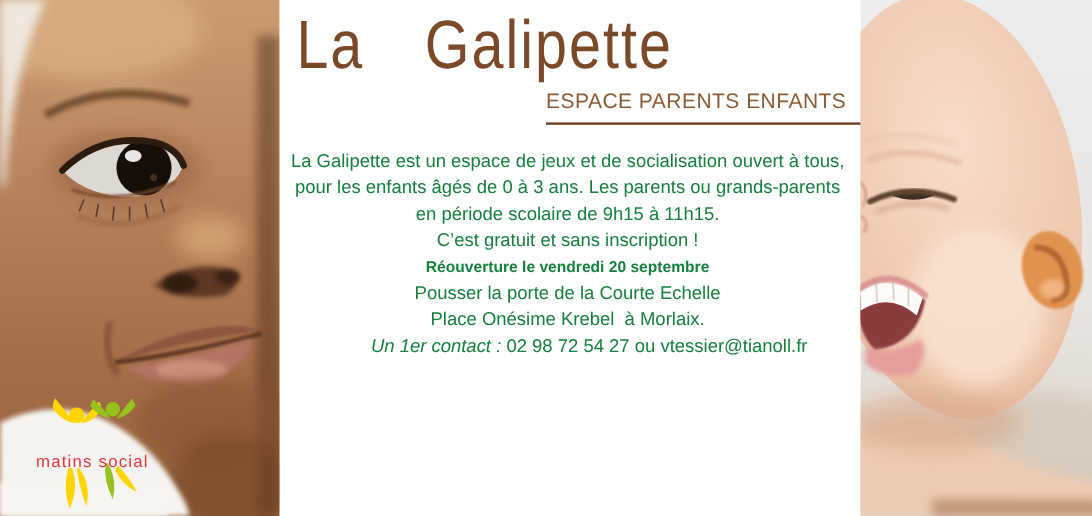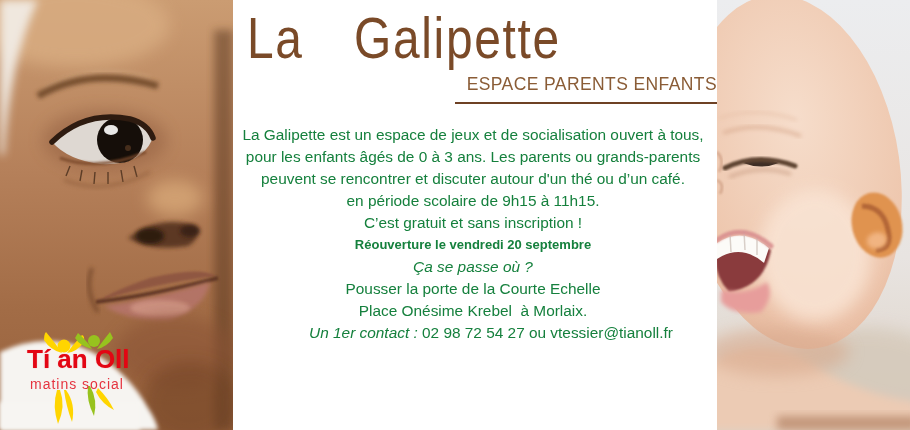--- a/index.html
+++ b/index.html
@@ -10,21 +10,21 @@
   
   .photo-left{position:absolute;left:0;top:0;width:233px;height:430px;}
   .photo-right{position:absolute;left:717px;top:0;width:193px;height:430px;}
   
   .title{
     position:absolute;left:247px;top:10px;display:flex;gap:60px;
     font-size:57px;line-height:1;color:#7a4a28;letter-spacing:2px;
     transform:scaleX(.84);transform-origin:left top;white-space:nowrap;
   }
   .subtitle{
-    position:absolute;left:455px;top:74px;width:262px;text-align:right;
+    position:absolute;left:455px;top:74px;width:262px;text-align:left;
     font-size:17.5px;letter-spacing:.4px;color:#8a5c36;white-space:nowrap;
   }
   .subtitle-rule{
     position:absolute;left:455px;top:102px;width:262px;height:0;
     border-top:2px solid #6e4124;
   }
   
   .content{
     position:absolute;left:233px;top:124px;width:480px;text-align:center;
     font-size:15.4px;line-height:22px;color:#15803d;
@@ -192,44 +192,41 @@
         <path d="M44,58 Q54,72 50,90 Q44,74 42,58 Z"></path>
         <path d="M76,56 Q86,66 92,78 Q80,72 74,60 Z"></path>
       </g>
       <g fill="#97c21e">
         <circle cx="72" cy="9" r="6"></circle>
         <path d="M56,1 Q66,10 70,17 Q58,14 53,6 Z"></path>
         <path d="M88,0 Q80,10 75,17 Q85,15 91,6 Z"></path>
         <path d="M68,54 Q76,68 72,84 Q64,68 66,54 Z"></path>
       </g>
     </svg>
-    <div class="logo-name">Tí an Oll</div>
     <div class="logo-tagline">matins social</div>
   </div>
 
   <div class="title">
     <span>La</span>
     <span>Galipette</span>
   </div>
   <div class="subtitle">ESPACE PARENTS ENFANTS</div>
   <div class="subtitle-rule"></div>
 
   <div class="content">
     <p class="p1">
       <span class="line">La Galipette est un espace de jeux et de socialisation ouvert à tous,</span>
       <span class="line">pour les enfants âgés de 0 à 3 ans. Les parents ou grands-parents</span>
-      <span class="line">peuvent se rencontrer et discuter autour d'un thé ou d’un café.</span>
     </p>
     <p class="p2">
       <span class="line">en période scolaire de 9h15 à 11h15.</span>
     </p>
     <p class="p3">C’est gratuit et sans inscription !</p>
     <p class="p4">Réouverture le vendredi 20 septembre</p>
     <p class="p5">
-      <span class="line it">Ça se passe où ?</span>
       <span class="line">Pousser la porte de la Courte Echelle</span>
       <span class="line">Place Onésime Krebel&nbsp; à Morlaix.</span>
     </p>
     <p class="p6">
       <span class="it">Un 1er contact : </span><span>02 98 72 54 27 ou vtessier@tianoll.fr</span>
     </p>
   </div>
 
 </div>
 

